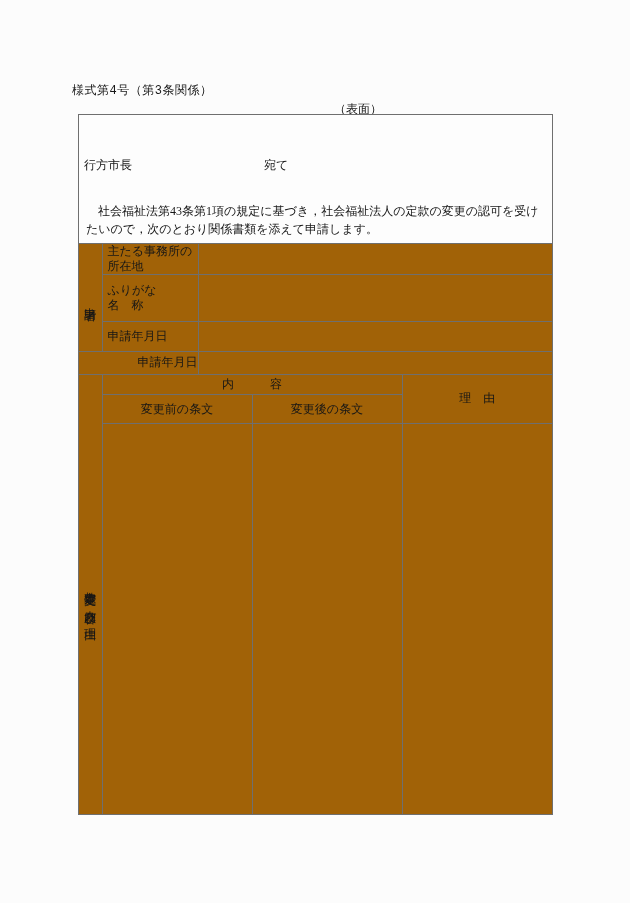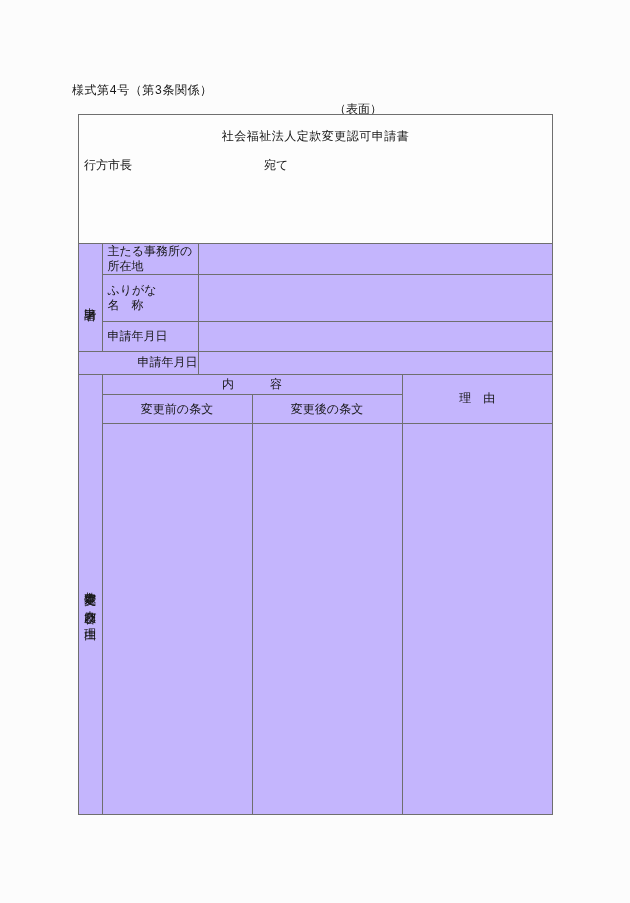--- a/index.html
+++ b/index.html
@@ -82,21 +82,21 @@
   }
   table {
     width: 100%;
     border-collapse: collapse;
     table-layout: fixed;
     border: hidden;
   }
   td {
     border: 1px solid #6f6f6f;
     padding: 0;
-    background: #c4b5fd;
+    background: #a16207;
   }
   .vcell {
     text-align: center;
     vertical-align: middle;
   }
   .vtext {
     writing-mode: vertical-rl;
     text-orientation: upright;
     letter-spacing: 1px;
     line-height: 1;
@@ -131,25 +131,25 @@
 </style>
 </head>
 <body>
 
 <div class="form-number">様式第4号（第3条関係）</div>
 <div class="side-label">（表面）</div>
 
 <div class="form-box">
 
   <div class="form-header">
-    <div class="form-title">社会福祉法人定款変更認可申請書</div>
     <div class="addressee-line">
       <span class="addressee">行方市長</span>
       <span class="addressee-suffix">宛て</span>
     </div>
+    <div class="body-text">　社会福祉法第43条第1項の規定に基づき，社会福祉法人の定款の変更の認可を受けたいので，次のとおり関係書類を添えて申請します。</div>
   </div>
 
   <table class="applicant-table">
     <colgroup>
       <col style="width:23px">
       <col style="width:96px">
       <col>
     </colgroup>
     <tbody>
       <tr style="height:30px">

